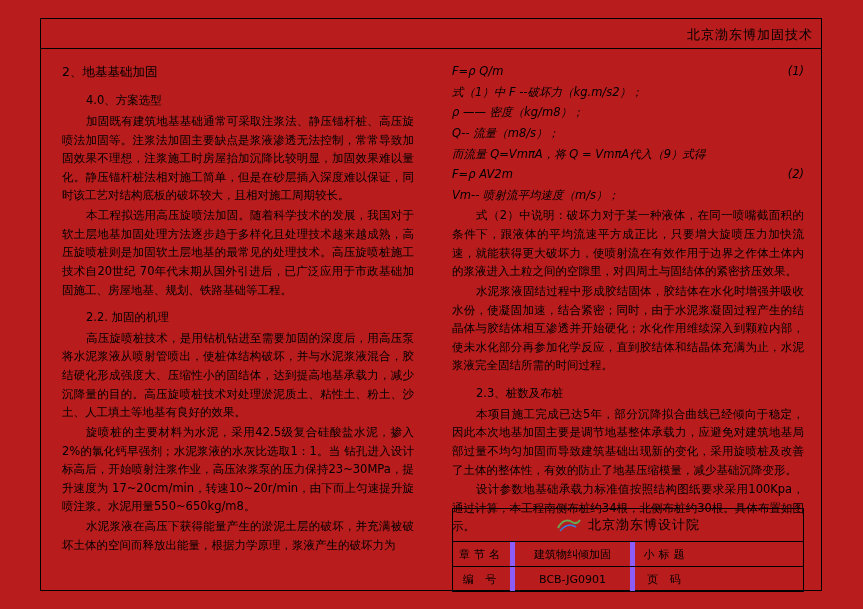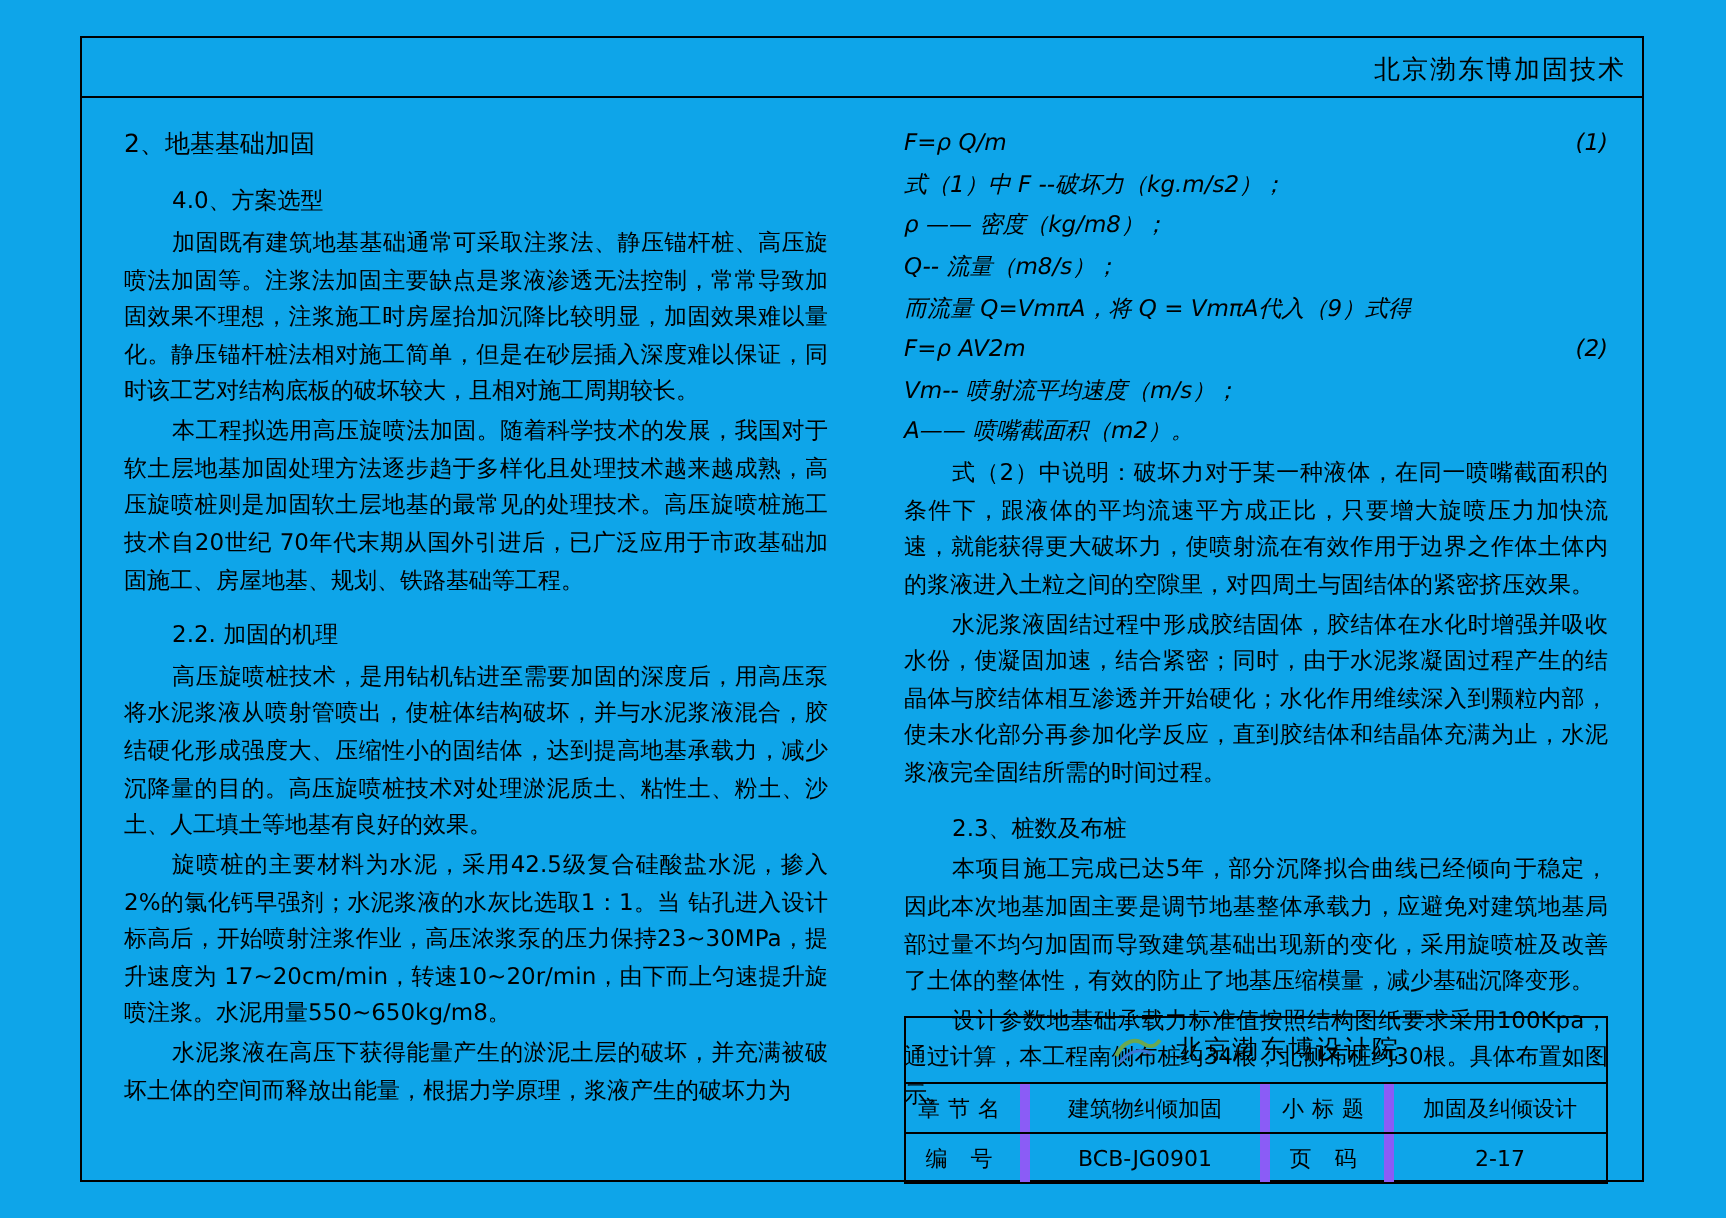--- a/index.html
+++ b/index.html
@@ -13,21 +13,21 @@
     height: 609px;
     position: relative;
     overflow: hidden;
     color: #000;
   }
   .page {
     position: absolute;
     left: 0; top: 0;
     width: 863px;
     height: 609px;
-    background: #0ea5e9;
+    background: #b91c1c;
   }
   
   .frame {
     position: absolute;
     left: 40px;
     top: 18px;
     width: 782px;
     height: 573px;
     border: 1px solid #000;
     box-sizing: border-box;
@@ -178,24 +178,20 @@
     <div class="formula-line">
       <span>而流量 Q=VmπA，将 Q = VmπA代入（9）式得</span>
       <span class="formula-num"></span>
     </div>
     <div class="formula-line">
       <span>F=ρ AV2m</span>
       <span class="formula-num">(2)</span>
     </div>
     <div class="formula-line">
       <span>Vm-- 喷射流平均速度（m/s）；</span>
-      <span class="formula-num"></span>
-    </div>
-    <div class="formula-line">
-      <span>A—— 喷嘴截面积（m2）。</span>
       <span class="formula-num"></span>
     </div>
 
     <p class="body">式（2）中说明：破坏力对于某一种液体，在同一喷嘴截面积的条件下，跟液体的平均流速平方成正比，只要增大旋喷压力加快流速，就能获得更大破坏力，使喷射流在有效作用于边界之作体土体内的浆液进入土粒之间的空隙里，对四周土与固结体的紧密挤压效果。</p>
     <p class="body">水泥浆液固结过程中形成胶结固体，胶结体在水化时增强并吸收水份，使凝固加速，结合紧密；同时，由于水泥浆凝固过程产生的结晶体与胶结体相互渗透并开始硬化；水化作用维续深入到颗粒内部，使未水化部分再参加化学反应，直到胶结体和结晶体充满为止，水泥浆液完全固结所需的时间过程。</p>
 
     <div class="sub-head">2.3、桩数及布桩</div>
     <p class="body">本项目施工完成已达5年，部分沉降拟合曲线已经倾向于稳定，因此本次地基加固主要是调节地基整体承载力，应避免对建筑地基局部过量不均匀加固而导致建筑基础出现新的变化，采用旋喷桩及改善了土体的整体性，有效的防止了地基压缩模量，减少基础沉降变形。</p>
     <p class="body">设计参数地基础承载力标准值按照结构图纸要求采用100Kpa，通过计算，本工程南侧布桩约34根，北侧布桩约30根。具体布置如图示。</p>
   </div>
@@ -208,24 +204,22 @@
           <path d="M4 15 C9 9, 15 8, 20 11" fill="none" stroke="#3c78d8" stroke-width="1.6"></path>
         </svg>
       </span>
       <span class="tb-logo-text">北京渤东博设计院</span>
     </div>
 
     <div class="tb-row">
       <div class="tb-cell c1">章节名</div>
       <div class="tb-cell c2">建筑物纠倾加固</div>
       <div class="tb-cell c3">小标题</div>
-      <div class="tb-cell c4">加固及纠倾设计</div>
     </div>
 
     <div class="tb-row">
       <div class="tb-cell c1">编  号</div>
       <div class="tb-cell c2">BCB-JG0901</div>
       <div class="tb-cell c3">页  码</div>
-      <div class="tb-cell c4">2-17</div>
     </div>
   </div>
 
 </div>
 
 </body></html>

